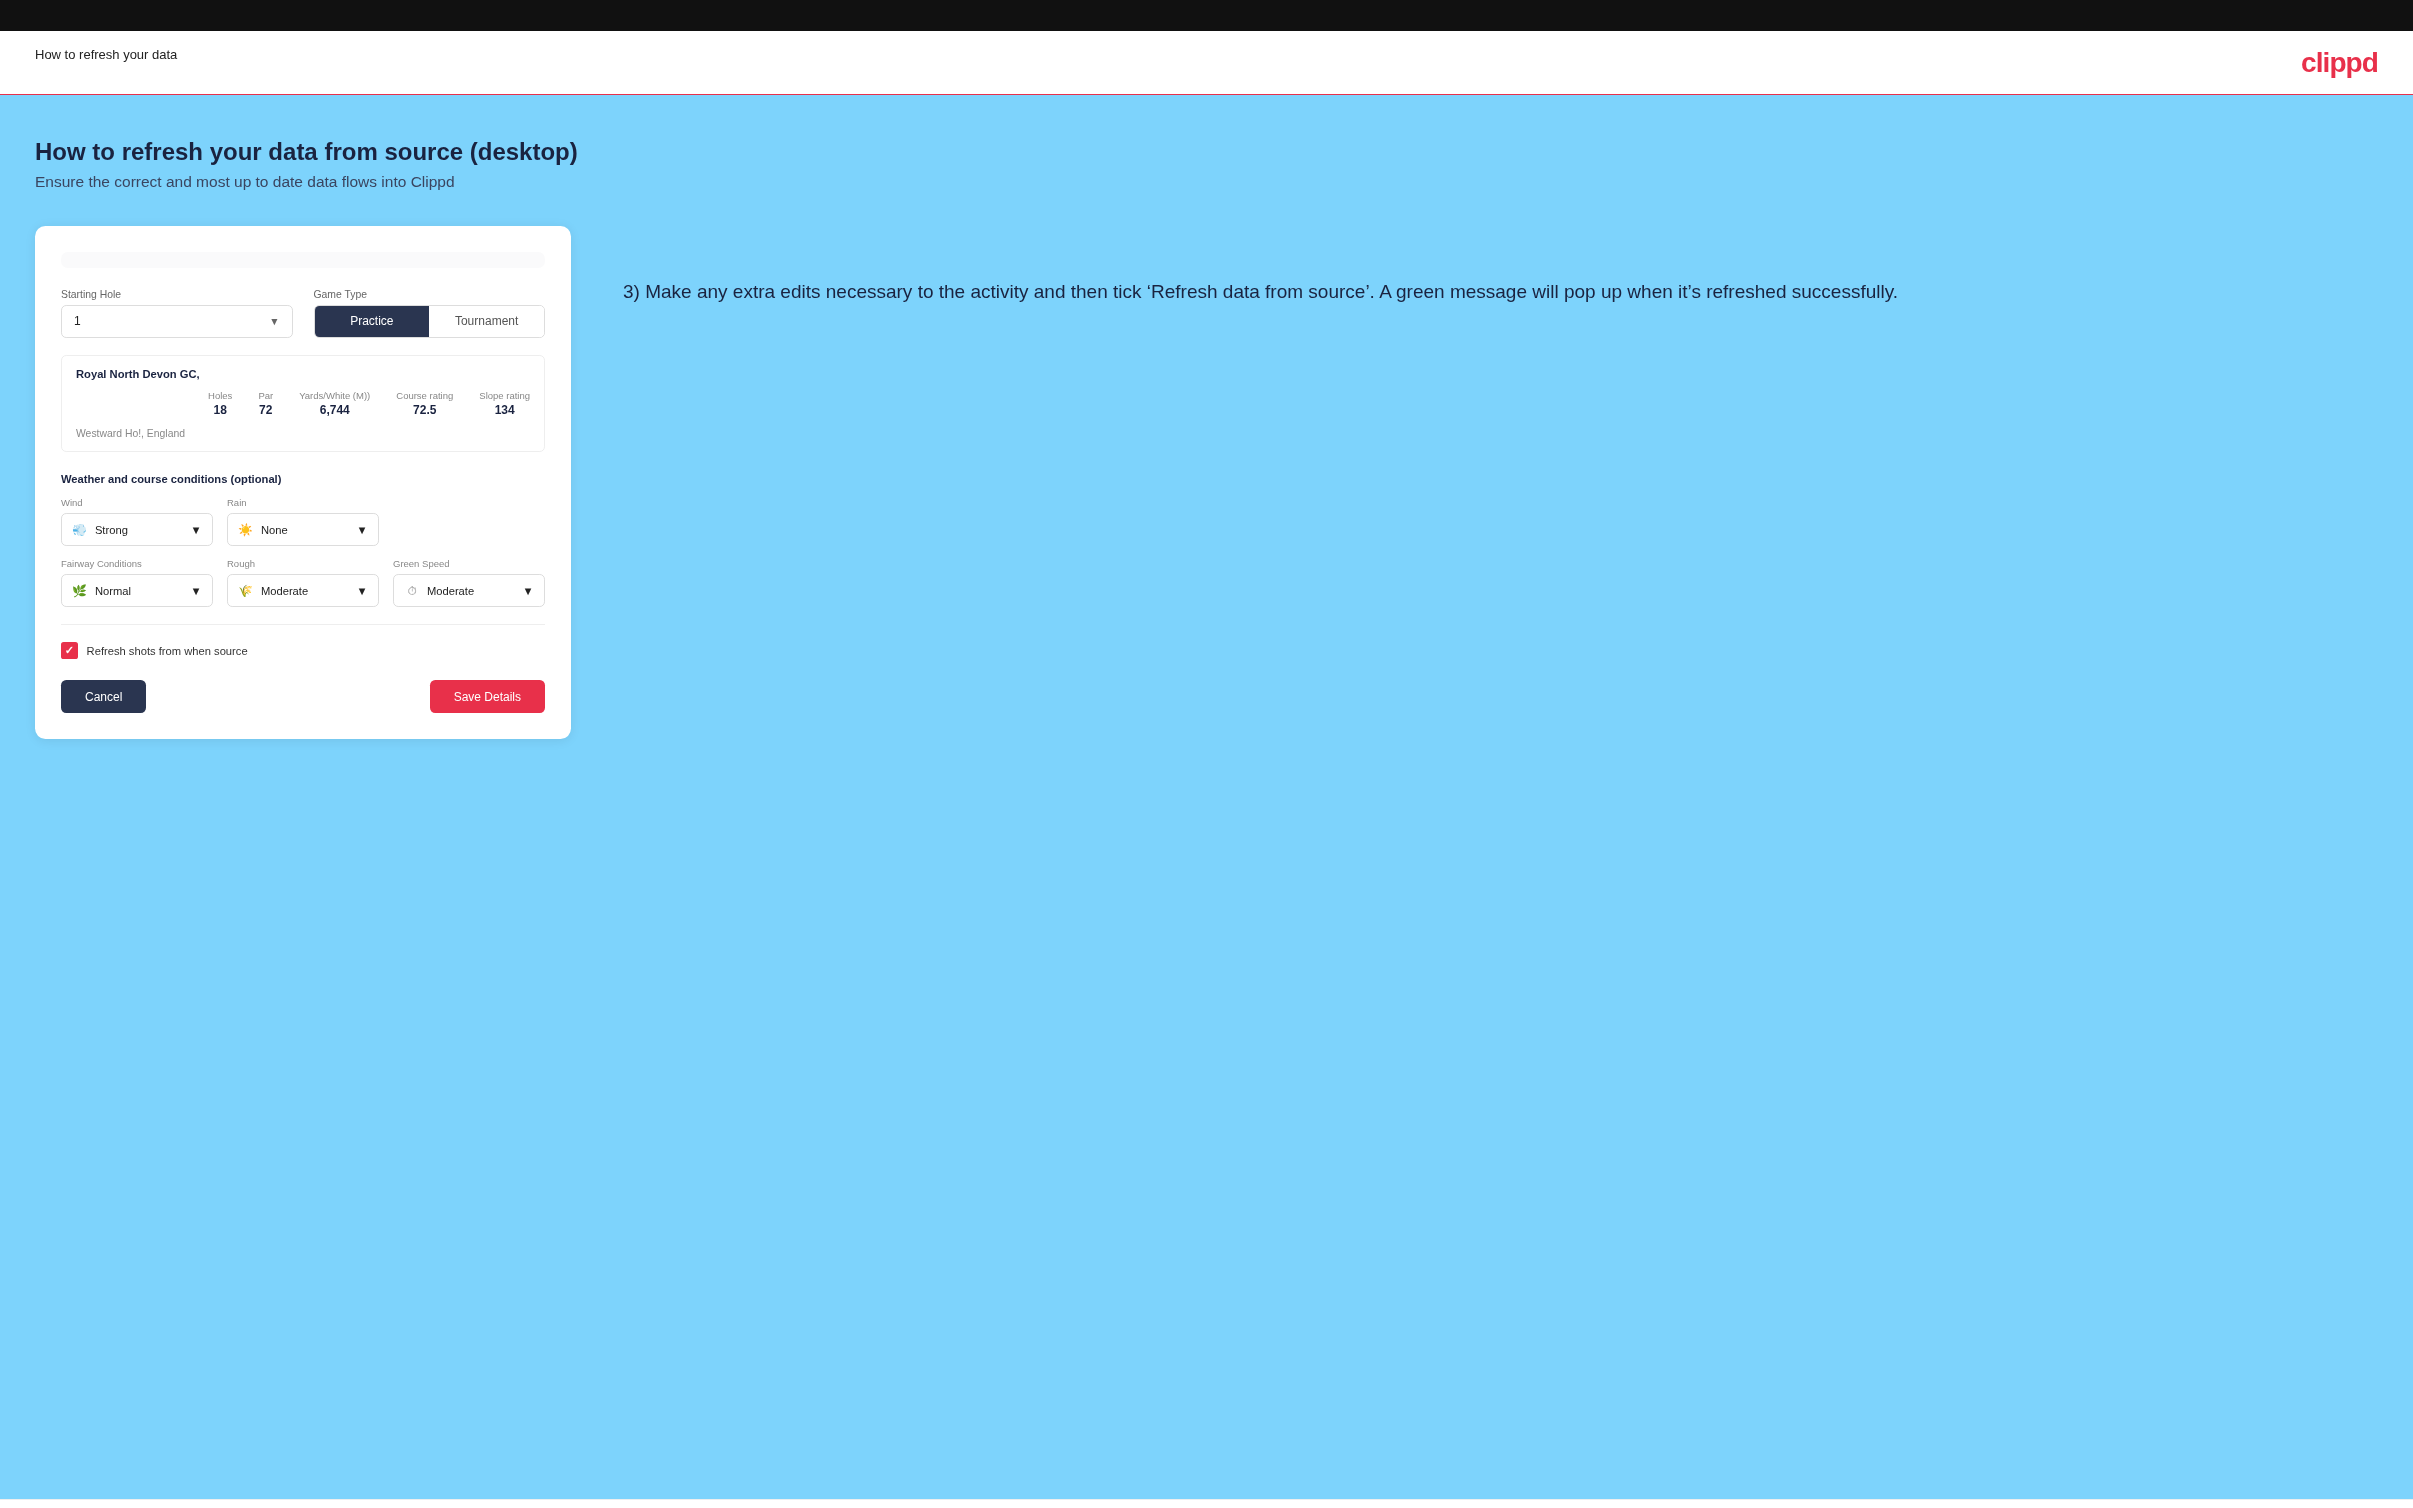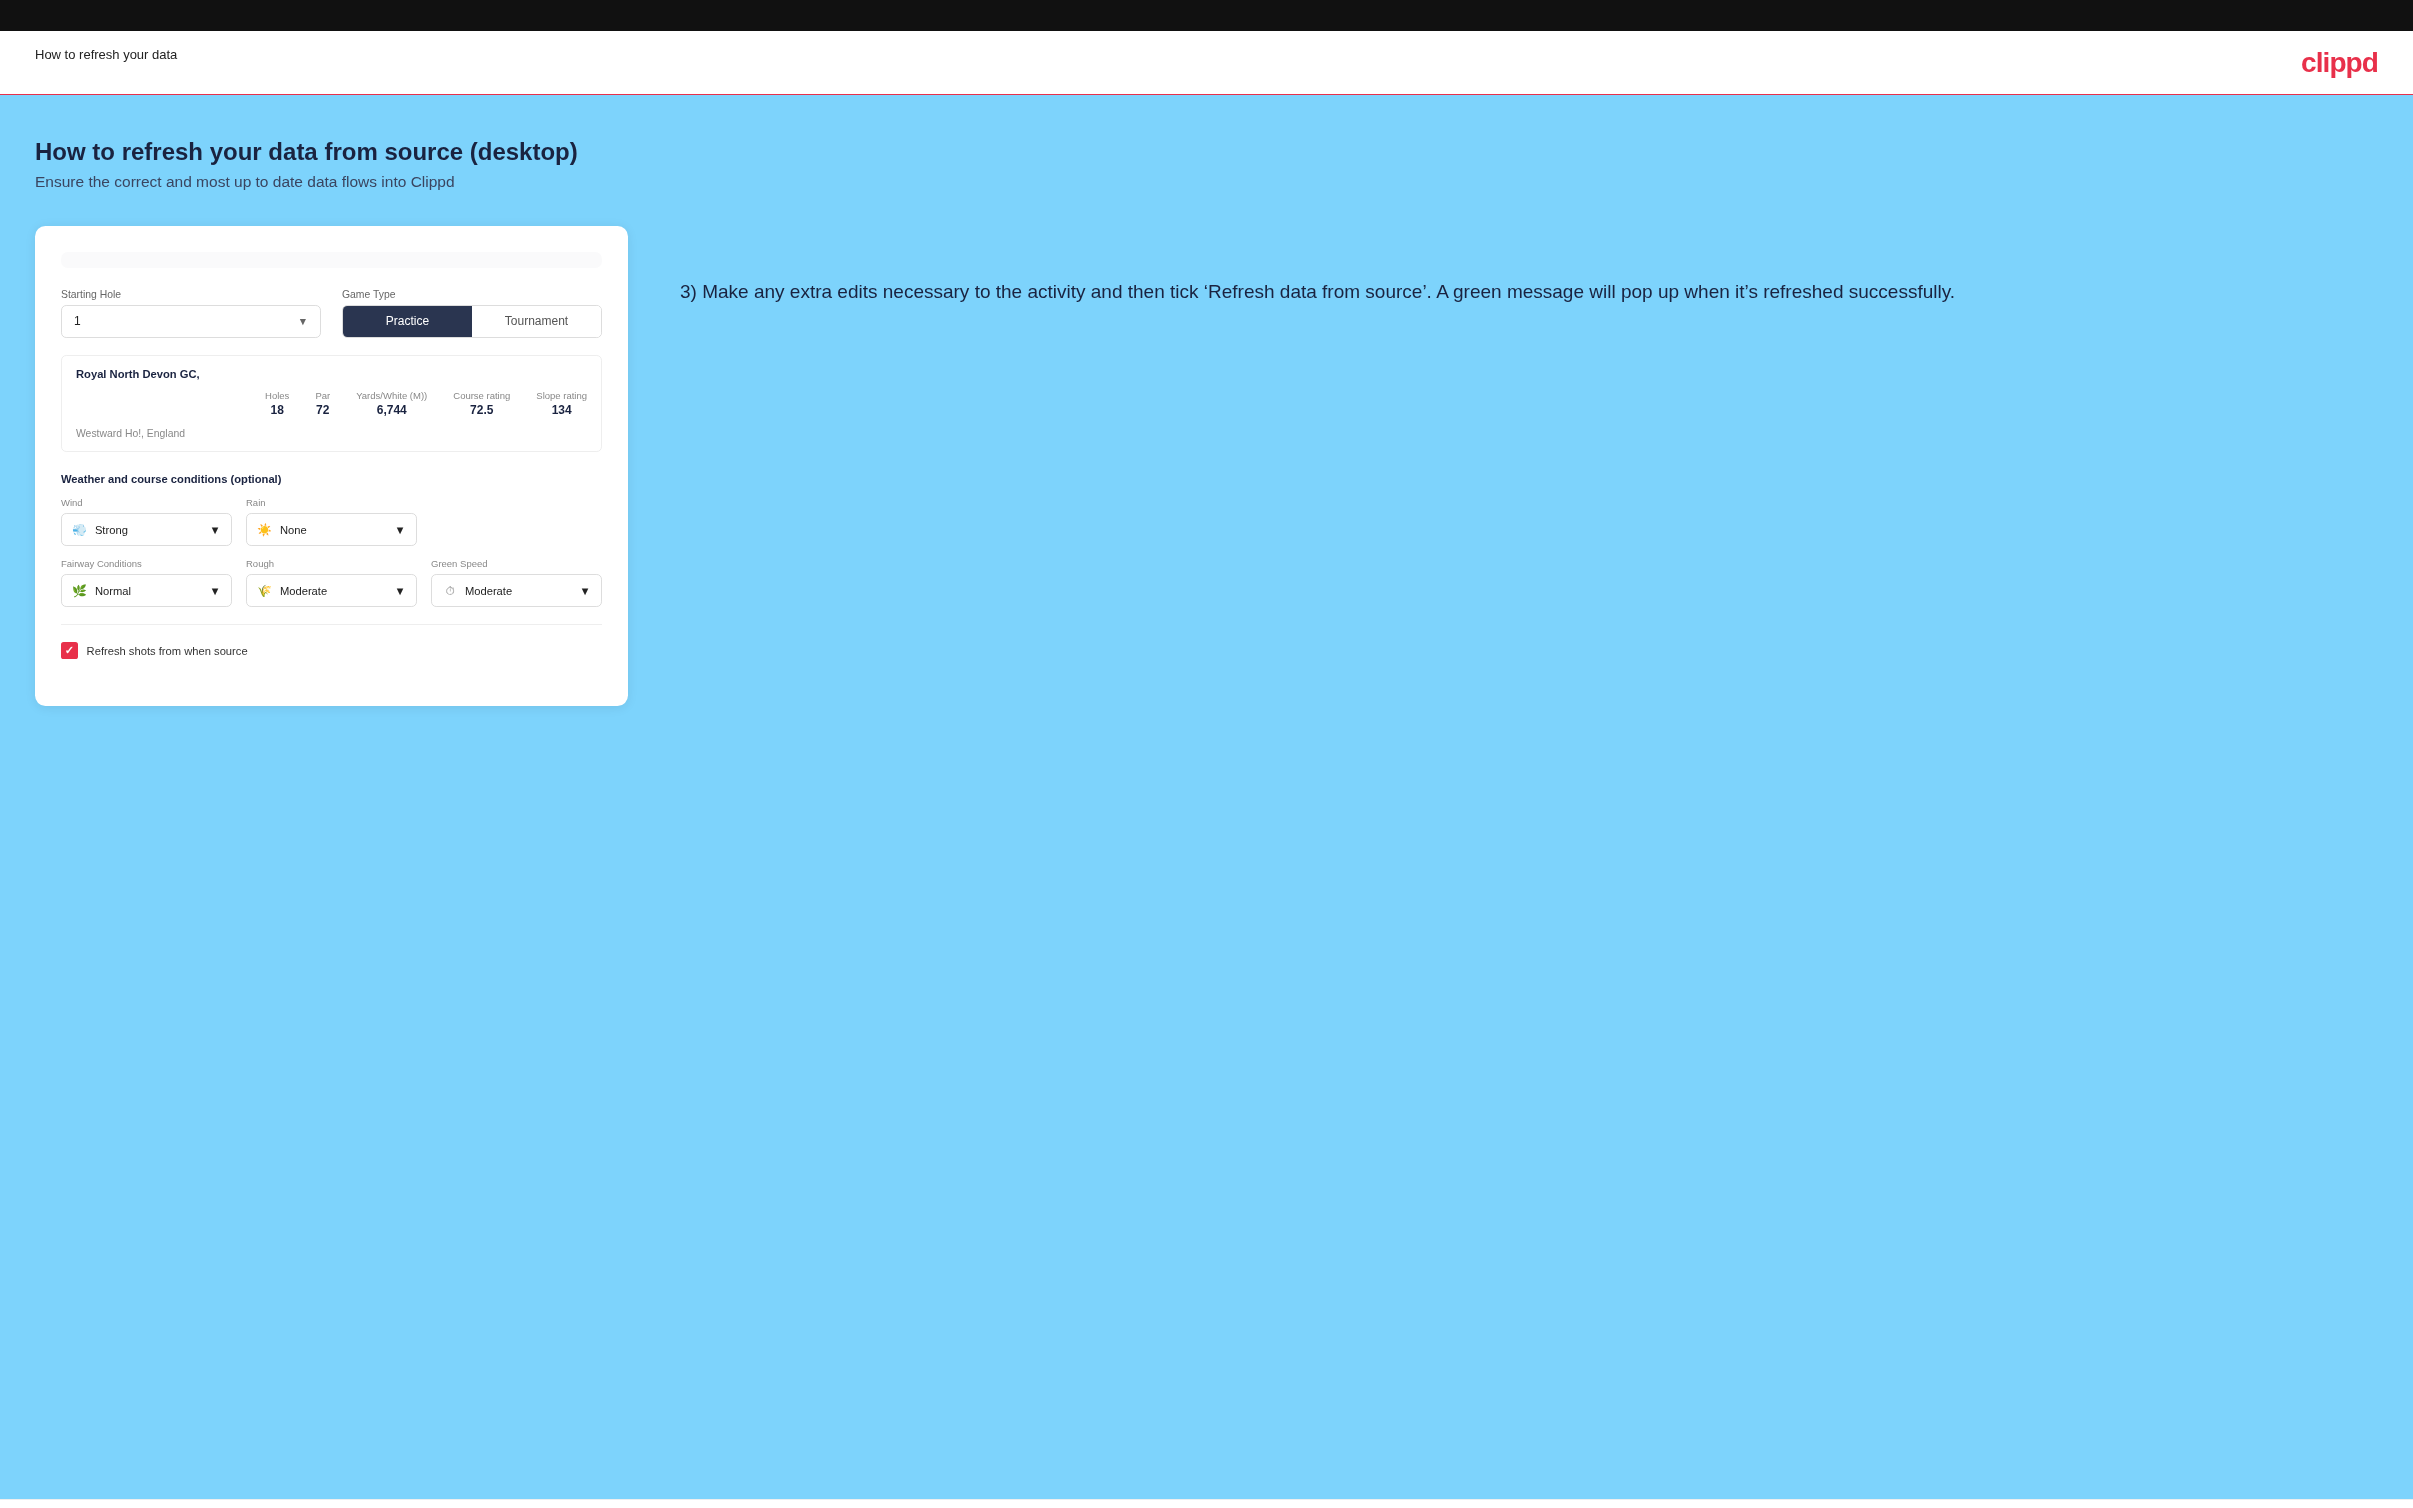--- a/index.html
+++ b/index.html
@@ -48,21 +48,21 @@
     }
     .content-area {
       display: flex;
       gap: 52px;
       align-items: flex-start;
     }
     .form-panel {
       background: #fff;
       border-radius: 10.4px;
       padding: 26px;
-      width: 593px;
+      width: 536px;
       flex-shrink: 0;
       box-shadow: 0 1.7px 10.4px rgba(0,0,0,0.08);
     }
     .form-panel-top {
       background: #f5f6f8;
       border-radius: 7px;
       height: 15.5px;
       margin-bottom: 21px;
       opacity: 0.5;
     }
@@ -397,20 +397,24 @@
         </div>
       </div>
 
       <hr class="divider">
 
       <div class="refresh-row">
         <div class="checkbox-checked"></div>
         <span class="refresh-label">Refresh shots from when source</span>
       </div>
 
+      <div class="button-row">
+        <button class="cancel-btn">Cancel</button>
+        <button class="save-btn">Save Details</button>
+      </div>
     </div>
 
     <div class="description-panel">
       <p class="description-text">3) Make any extra edits necessary to the activity and then tick ‘Refresh data from source’. A green message will pop up when it’s refreshed successfully.</p>
     </div>
   </div>
 </div>
 
 <div class="footer">
   

